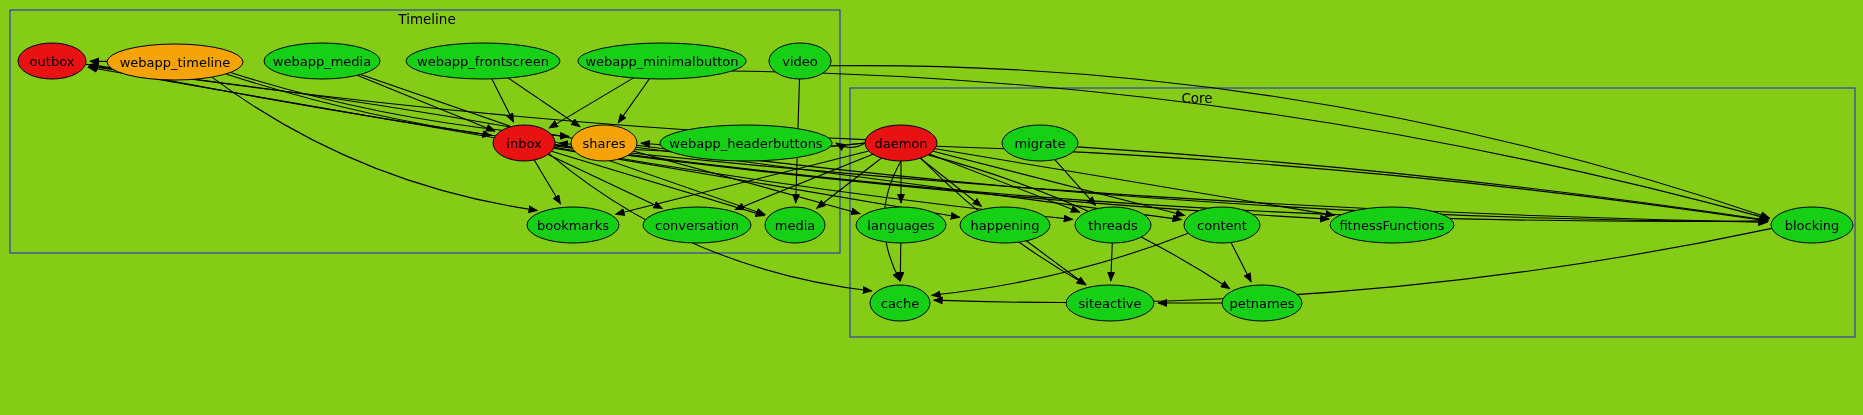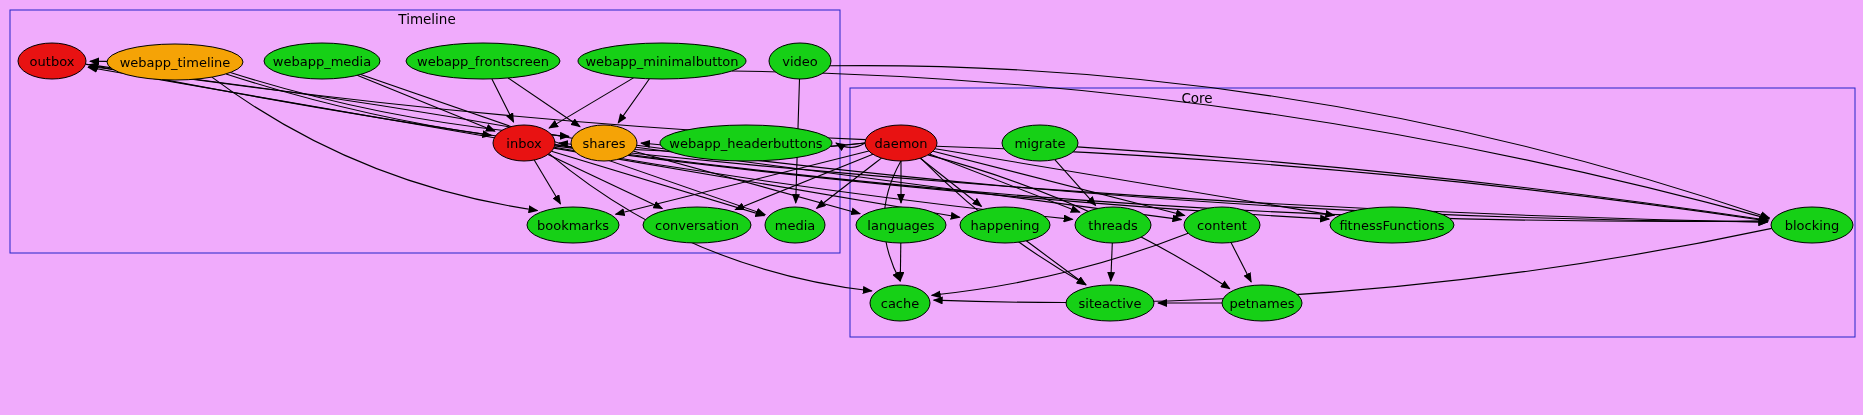--- a/index.html
+++ b/index.html
@@ -5,21 +5,21 @@
   html, body {
     margin: 0;
     padding: 0;
     background: #ffffff;
     font-family: "DejaVu Sans", "Liberation Sans", sans-serif;
   }
   .canvas-wrap {
     position: relative;
     width: 1863px;
     height: 415px;
-    background: #f0abfc;
+    background: #84cc16;
     overflow: hidden;
   }
   svg text {
     font-family: "DejaVu Sans", "Liberation Sans", sans-serif;
     fill: #000000;
   }
   .cluster-rect {
     fill: none;
     stroke-width: 1;
   }

